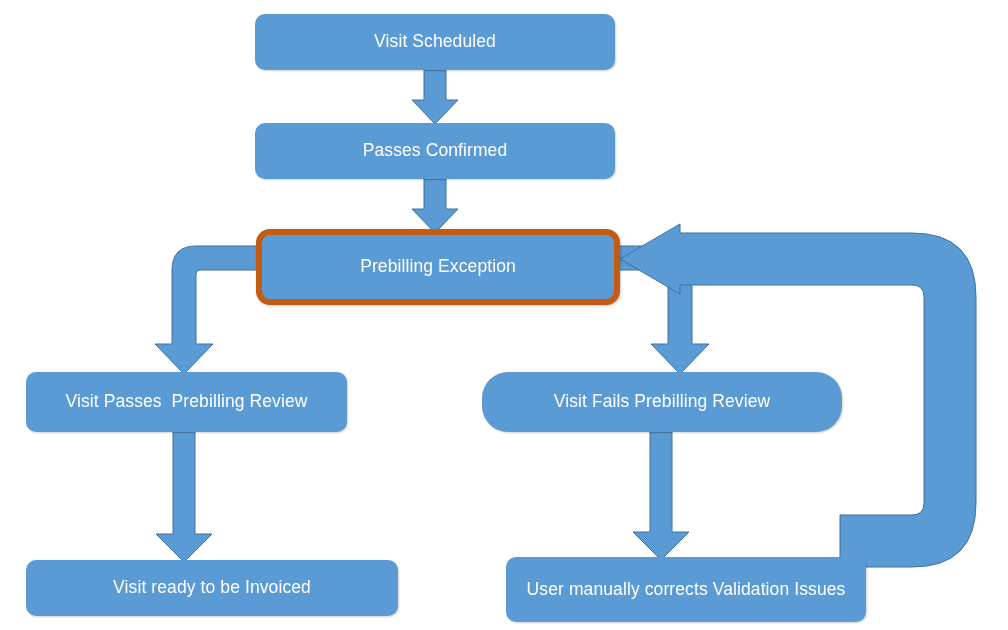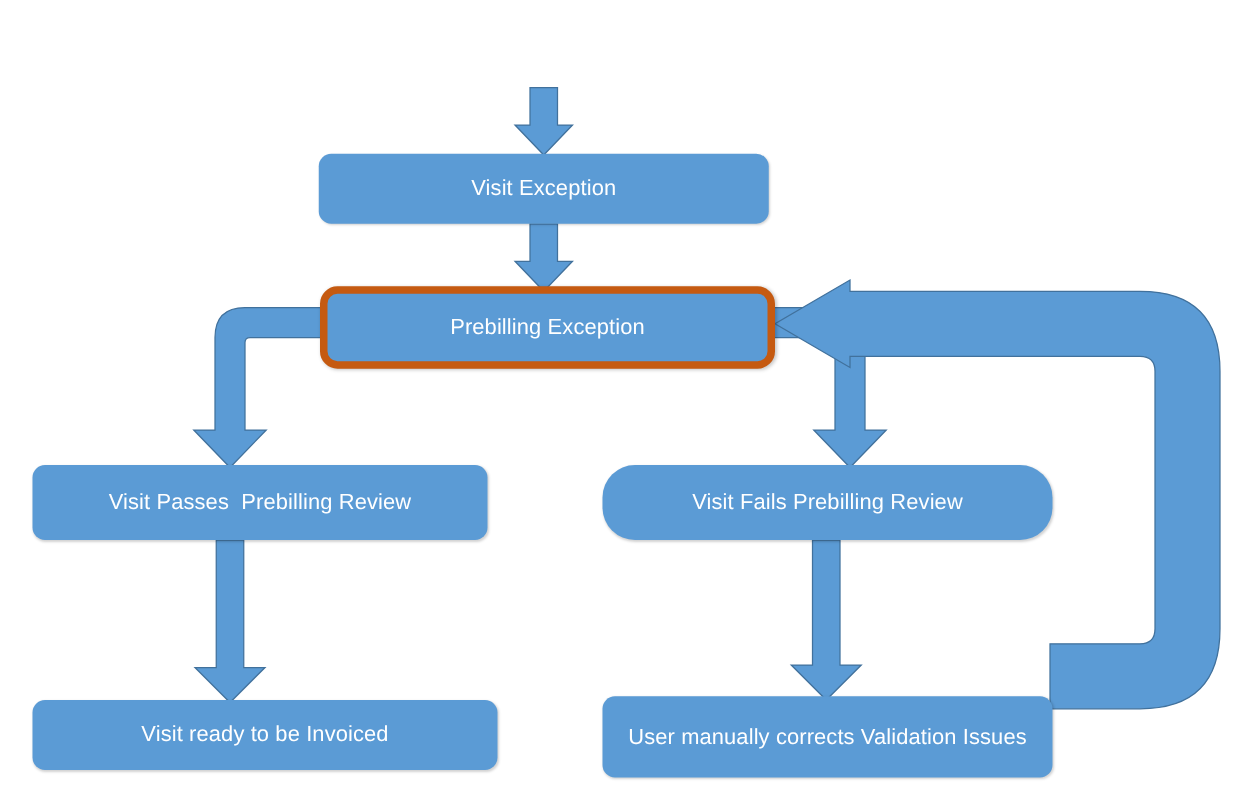--- a/index.html
+++ b/index.html
@@ -108,38 +108,41 @@
              L 680 285
              L 912 285
              Q 924 285 924 297
              L 924 503
              Q 924 515 912 515
              L 840 515
              Z" fill="#5B9BD5" stroke="#41719C" stroke-width="1"></path>
 
   </svg>
 
+  <div class="node" style="left:255px; top:14px; width:360px; height:56px;">
+    <span class="node-label">Visit Scheduled</span>
+  </div>
 
   <div class="node" style="left:255px; top:123px; width:360px; height:56px;">
-    <span class="node-label">Visit Exception</span>
+    <span class="node-label">Passes Confirmed</span>
   </div>
 
-  <div class="node highlight" style="left:256px; top:229px; width:364px; height:66px;">
+  <div class="node highlight" style="left:256px; top:229px; width:364px; height:76px;">
     <span class="node-label">Prebilling Exception</span>
   </div>
 
-  <div class="node" style="left:26px; top:372px; width:364px; height:60px;">
+  <div class="node" style="left:26px; top:372px; width:321px; height:60px;">
     <span class="node-label">Visit Passes  Prebilling Review</span>
   </div>
 
   <div class="node" style="left:482px; top:372px; width:360px; height:60px;border-radius:26px;">
     <span class="node-label">Visit Fails Prebilling Review</span>
   </div>
 
   <div class="node" style="left:26px; top:560px; width:372px; height:56px;">
     <span class="node-label">Visit ready to be Invoiced</span>
   </div>
 
-  <div class="node" style="left:482px; top:557px; width:360px; height:65px;">
+  <div class="node" style="left:506px; top:557px; width:360px; height:65px;">
     <span class="node-label">User manually corrects Validation Issues</span>
   </div>
 
 </div>
 
 </body></html>

